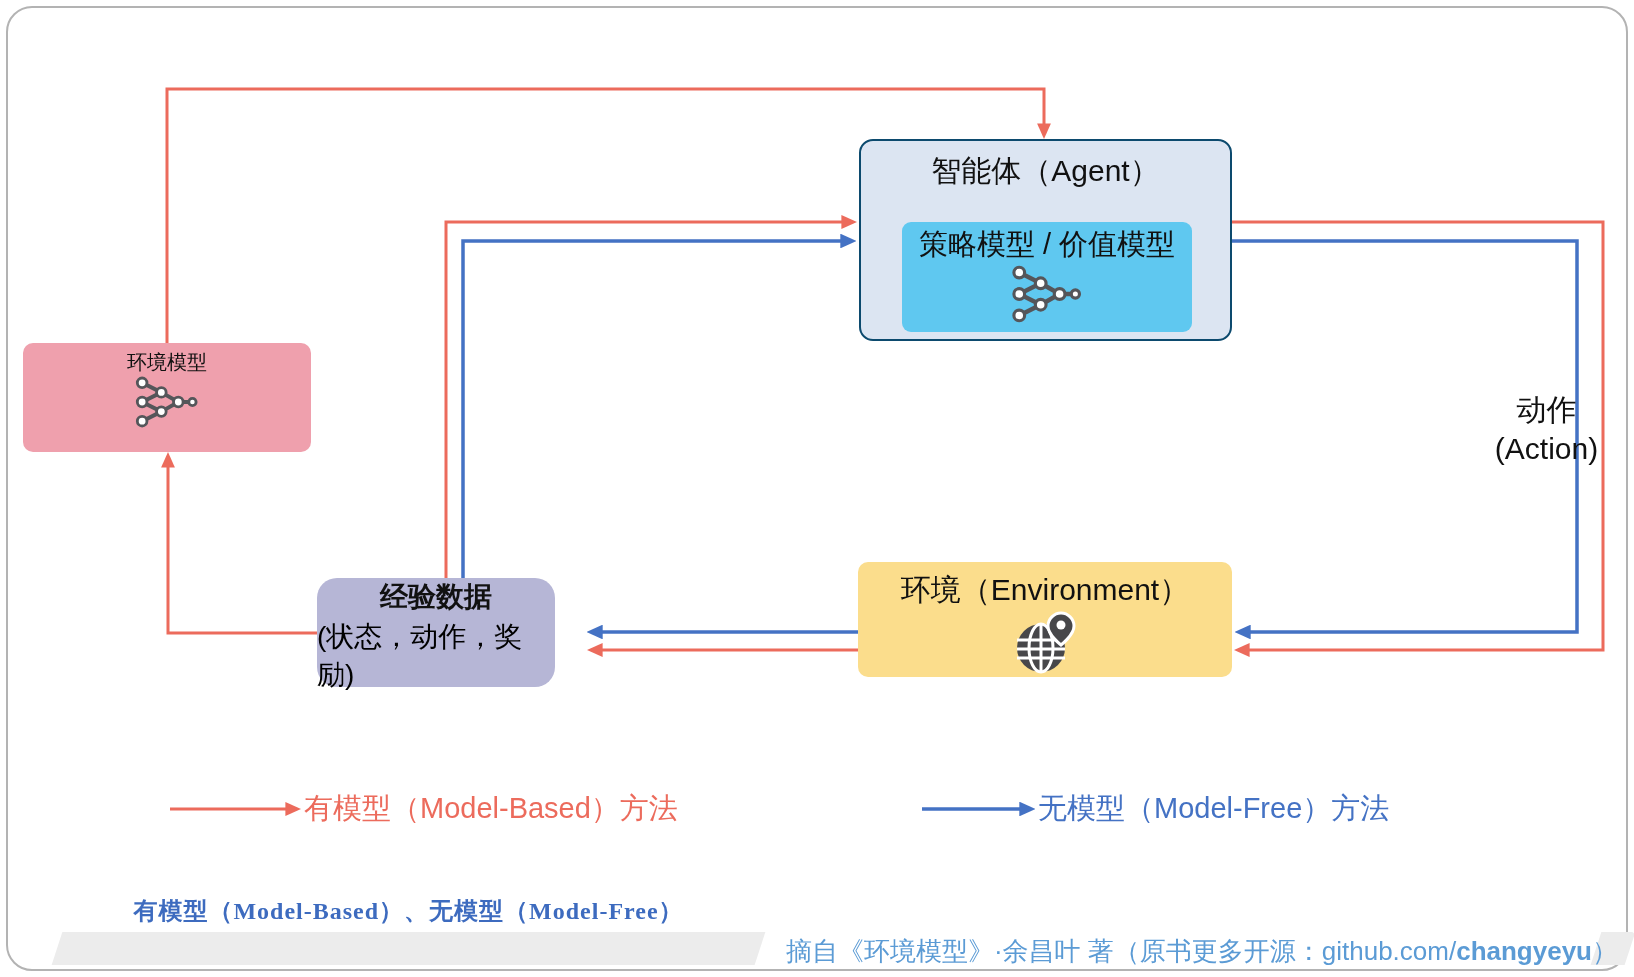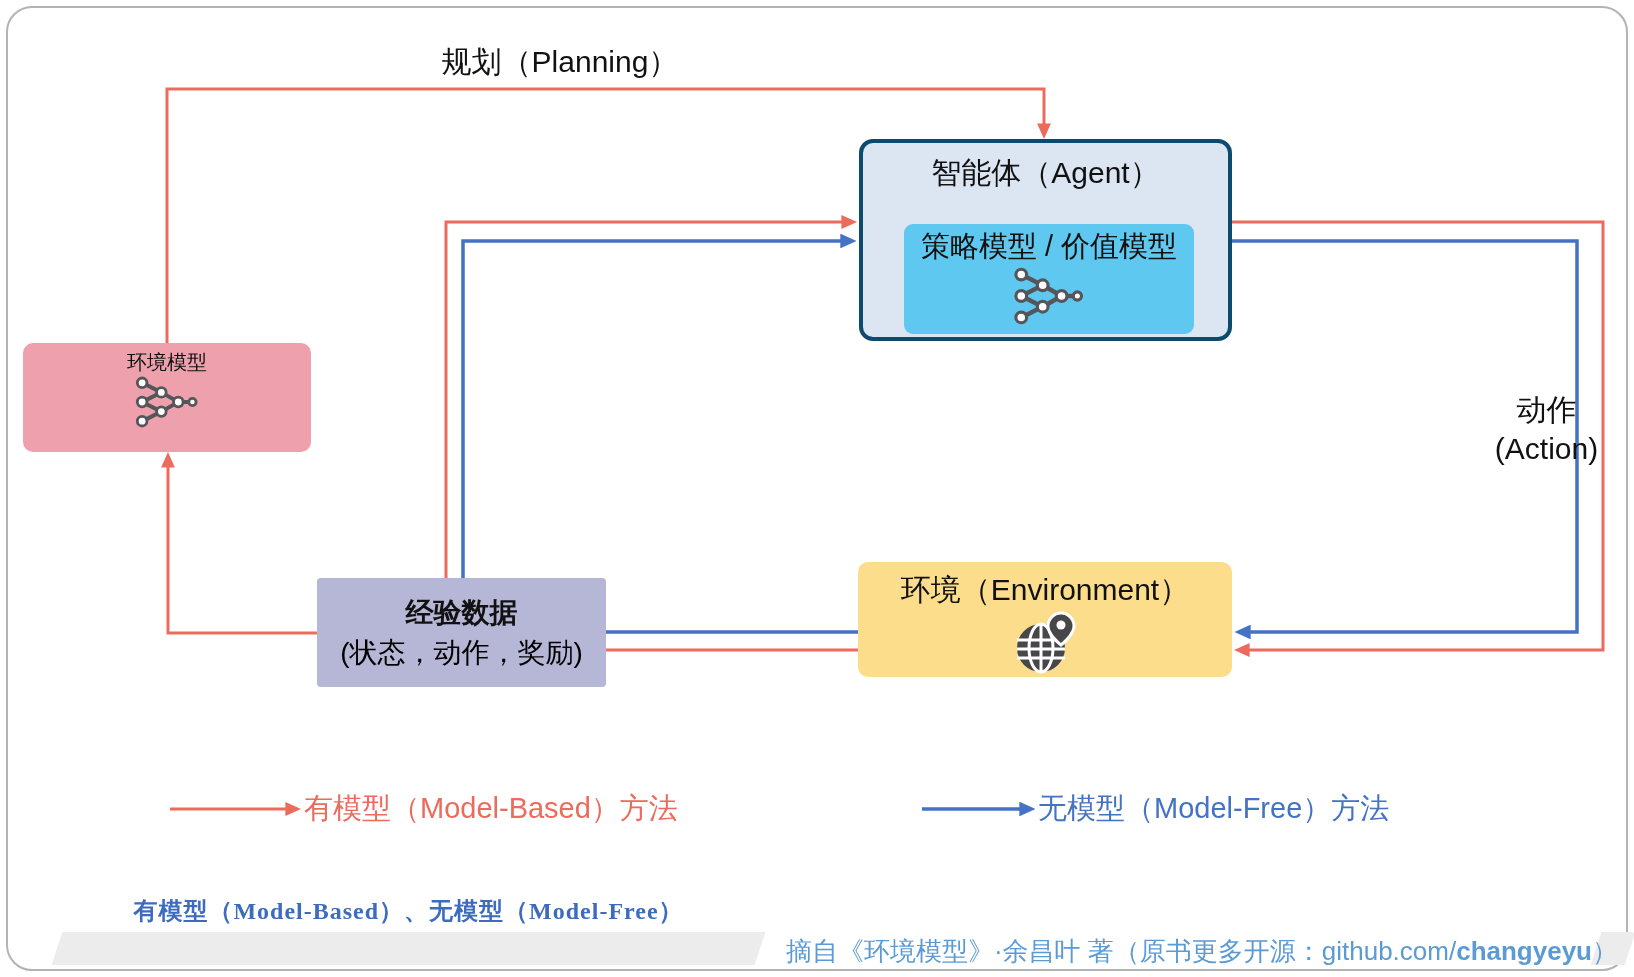--- a/index.html
+++ b/index.html
@@ -4,33 +4,33 @@
 <style>
   * { margin:0; padding:0; box-sizing:border-box; }
   body { background:#fff; font-family:"Liberation Sans","DejaVu Sans",sans-serif; }
   .stage { position:relative; width:1634px; height:977px; background:#fff; overflow:hidden; }
   .frame { position:absolute; left:6px; top:6px; right:6px; bottom:6px;
            border:2px solid #b3b3b3; border-radius:26px; background:#fff; }
   .arrows { position:absolute; left:0; top:0; width:1634px; height:977px; }
 
   .box { position:absolute; display:flex; flex-direction:column; align-items:center; }
   .box-agent { left:859px; top:139px; width:373px; height:202px;
-               background:#dce5f2; border:4px solid #0c4a6e; border-radius:14px; }
+               background:#dce5f2; border:2px solid #0c4a6e; border-radius:14px; }
   .agent-title { font-size:30px; color:#111; margin-top:10px; }
   .policy-box { position:absolute; left:41px; top:81px; width:290px; height:110px;
                 background:#5fc8f0; border-radius:9px; display:flex; flex-direction:column;
                 align-items:center; justify-content:flex-start; }
   .policy-title { font-size:29px; color:#111; margin-top:3px; }
 
   .box-envmodel { left:23px; top:343px; width:288px; height:109px;
                   background:#efa0ad; border-radius:10px; }
   .envmodel-title { font-size:20px; color:#111; margin-top:6px; }
 
-  .box-exp { left:317px; top:578px; width:289px; height:109px;
-             background:#b6b6d6; border-radius:4px; justify-content:center; }
+  .box-exp { left:317px; top:578px; width:238px; height:109px;
+             background:#b6b6d6; border-radius:20px; justify-content:flex-start; }
   .exp-title { font-size:28px; font-weight:bold; color:#111; }
   .exp-sub { font-size:28px; color:#000000; margin-top:2px; }
 
   .box-env { left:858px; top:562px; width:374px; height:115px;
              background:#fbdd8c; border-radius:10px; }
   .env-title { font-size:30px; color:#111; margin-top:8px; }
 
   .lbl { position:absolute; color:#111; font-size:30px; text-align:center; }
   .lbl-planning { left:400px; top:42px; width:320px; }
   .lbl-action { left:1449px; top:390px; width:195px; line-height:39px; }
@@ -76,21 +76,20 @@
       <path d="M317,633 L168,633 L168,467" marker-end="url(#ar)"></path>
     </g>
 
     <g stroke="#4472c4" stroke-width="3.5" fill="none">
       <path d="M463,578 L463,241 L841,241" marker-end="url(#ab)"></path>
       <path d="M1232,241 L1577,241 L1577,632 L1250,632" marker-end="url(#ab)"></path>
       <path d="M858,632 L602,632" marker-end="url(#ab)"></path>
     </g>
   </svg>
 
-  <div class="lbl lbl-planning">规划（Planning）</div>
 
   <div class="box box-agent">
     <div class="agent-title">智能体（Agent）</div>
     <div class="policy-box">
       <div class="policy-title">策略模型 / 价值模型</div>
       <svg class="icon-svg" width="74" height="58" viewBox="0 0 116 92">
         <g stroke="#55565a" stroke-width="7" fill="none">
           <path d="M14,12 L48,29 M14,46 L48,29 M14,46 L48,63 M14,80 L48,63 M48,29 L78,46 M48,63 L78,46 M78,46 L102,46"></path>
         </g>
         <g fill="#fff" stroke="#55565a" stroke-width="5">

